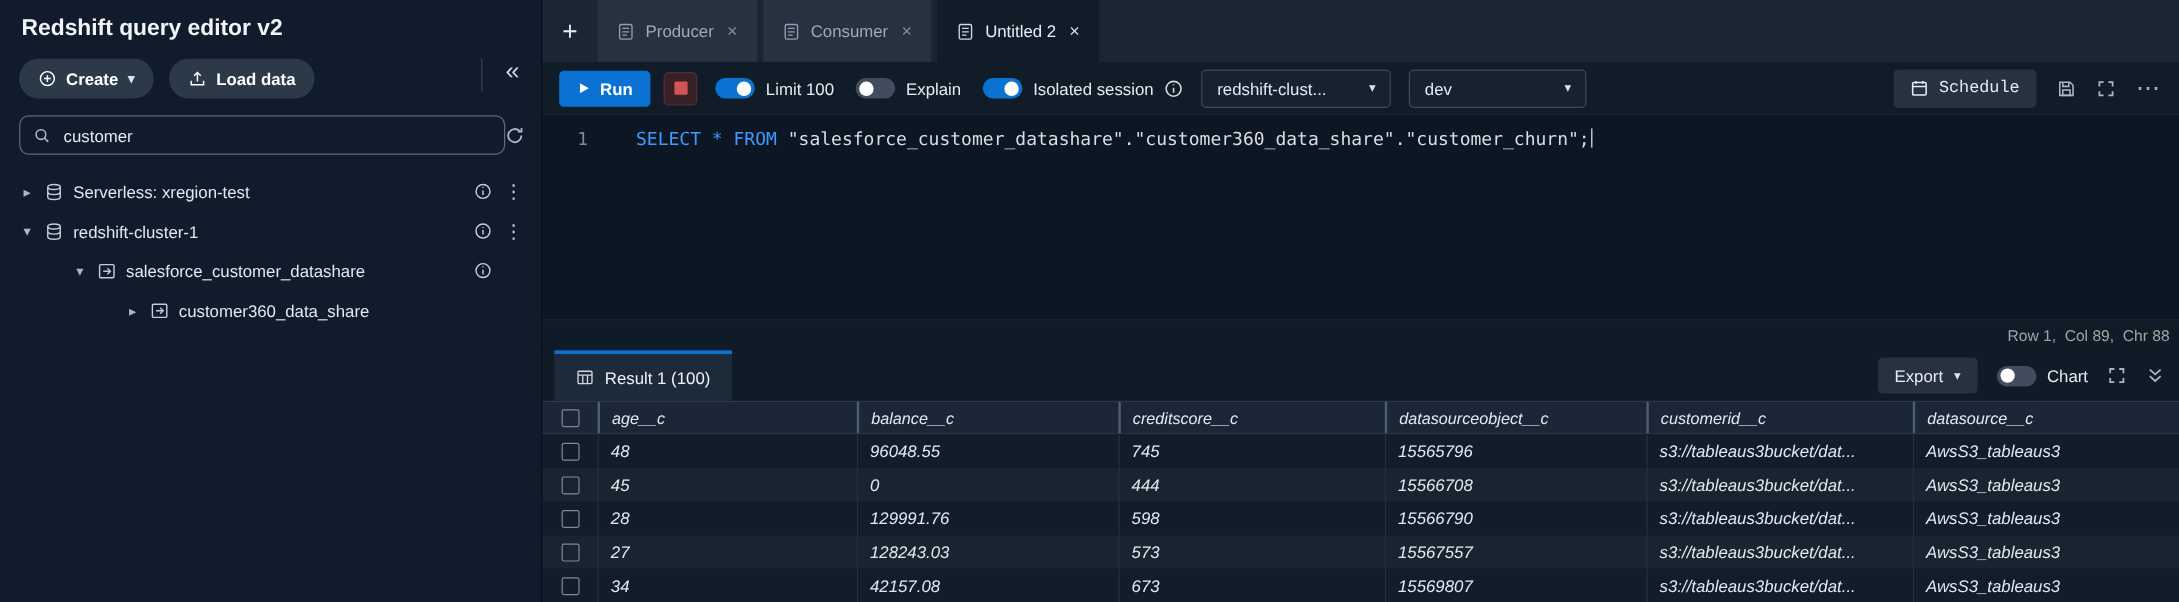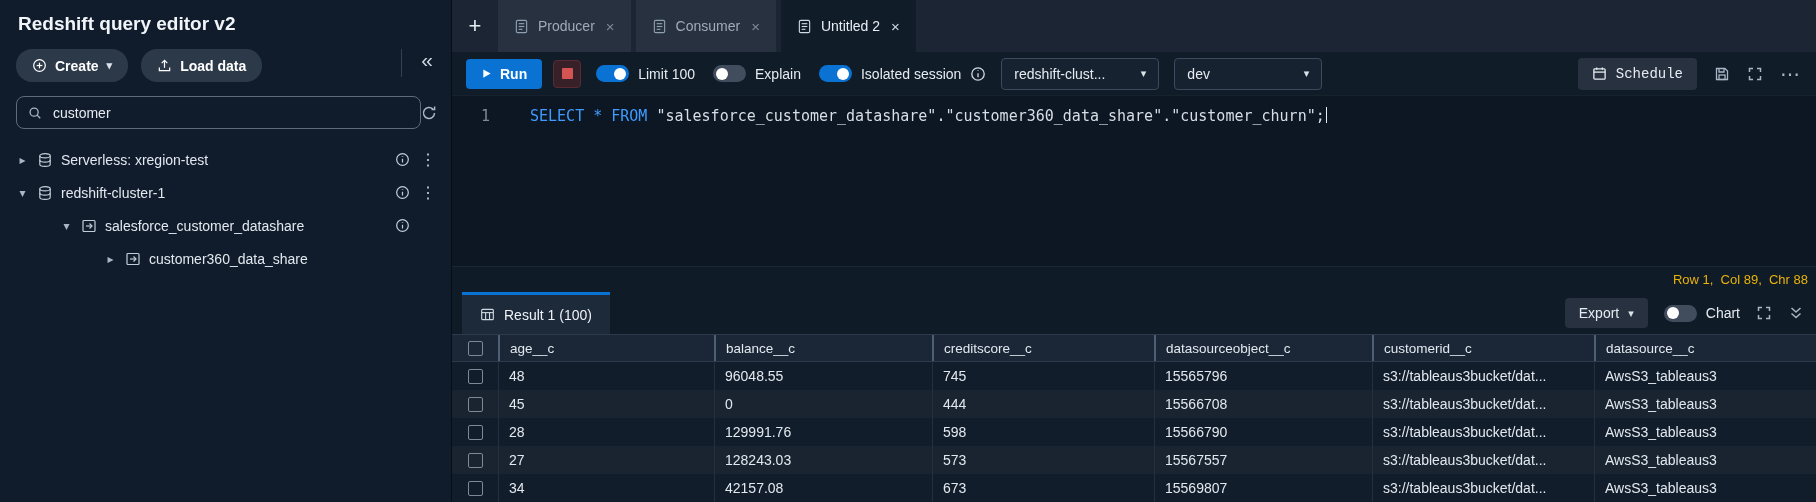--- a/index.html
+++ b/index.html
@@ -85,34 +85,34 @@
   
   .editor{flex:1;background:#0d1623;display:flex;padding-top:10px;font-family:"DejaVu Sans Mono",monospace;font-size:15px;line-height:21px;min-height:0;}
   .gutter{width:52px;text-align:right;padding-right:14px;color:#7d8a99;flex:none;}
   .code{padding-left:26px;white-space:pre;color:#d8dee6;}
   .tok-keyword{color:var(--keyword);}
   .tok-identifier{color:#d8dee6;}
   .tok-plain{color:#d8dee6;}
   .caret{display:inline-block;width:1.5px;height:16px;background:#e6ebf1;vertical-align:-2px;margin-left:1px;}
 
   
-  .status-row{height:26px;background:#101b28;border-top:1px solid #1b2634;display:flex;justify-content:flex-end;align-items:center;padding-right:8px;color:#eab308;font-size:13px;flex:none;}
+  .status-row{height:26px;background:#101b28;border-top:1px solid #1b2634;display:flex;justify-content:flex-end;align-items:center;padding-right:8px;color:#a3a3a3;font-size:13px;flex:none;}
   .status-row span{white-space:pre;}
 
   
   .results{flex:none;display:flex;flex-direction:column;}
   .results-tabbar{height:42px;background:#101b28;display:flex;align-items:stretch;padding-left:10px;flex:none;}
   .result-tab{display:flex;align-items:center;gap:9px;padding:0 18px;background:#1d2a3a;border-top:3px solid var(--accent);color:#eef2f7;cursor:pointer;}
   .result-tab svg{width:15px;height:15px;color:#cfd8e3;}
   .results-controls{margin-left:auto;display:flex;align-items:center;gap:16px;padding-right:12px;}
   .export-btn{display:flex;align-items:center;gap:9px;background:#27313f;border:none;border-radius:4px;height:30px;padding:0 14px;color:#e6ebf1;font-size:14px;font-family:inherit;cursor:pointer;}
   .chart-group{display:flex;align-items:center;gap:9px;}
 
   
-  .grid-header,.grid-row{display:grid;grid-template-columns:46px 216px 218px 222px 218px 222px 1fr;align-items:stretch;height:28px;flex:none;}
+  .grid-header,.grid-row{display:grid;grid-template-columns:46px 216px 218px 222px 218px 222px 1fr;align-items:stretch;height:28px;flex:none;font-style:italic;}
   .grid-header{background:#1b2736;border-top:1px solid #2c3a4b;border-bottom:1px solid #2c3a4b;color:#e2e8f0;font-size:13.5px;}
   .h-cell{display:flex;align-items:center;padding:0 10px;border-left:2px solid #4d5f73;white-space:nowrap;overflow:hidden;cursor:pointer;}
   .cell{display:flex;align-items:center;padding:0 10px;white-space:nowrap;overflow:hidden;color:#e2e8ef;}
   .grid-row .cell:not(:first-child){border-left:1px solid #24303f;}
   .checkbox-cell{justify-content:center;border-left:none !important;cursor:pointer;}
   .grid-row.odd{background:#121d2b;}
   .grid-row.even{background:#192430;}
   .checkbox{width:15px;height:15px;border:1px solid #7d8998;border-radius:2px;background:transparent;display:inline-block;}
 </style>
 </head>

